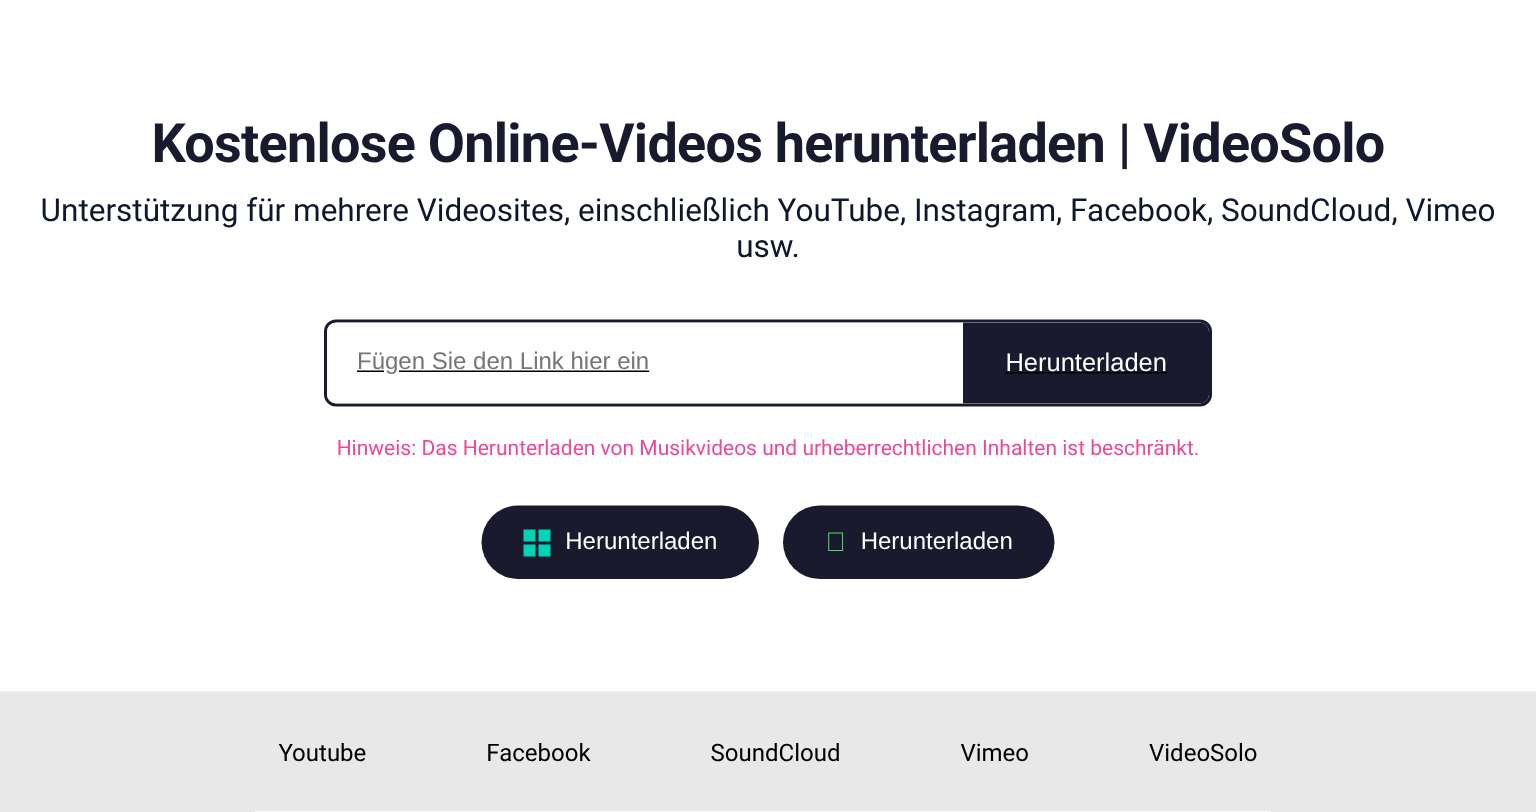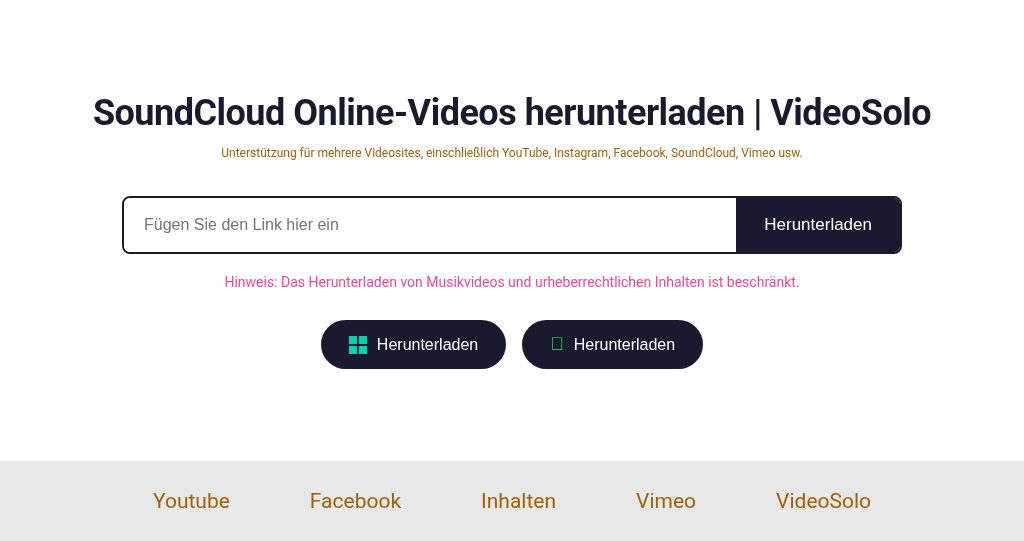--- a/index.html
+++ b/index.html
@@ -31,34 +31,35 @@
     .page-title {
       font-size: 36px;
       font-weight: 700;
       color: #1a1a2e;
       text-align: center;
       margin-bottom: 12px;
       letter-spacing: -0.5px;
     }
 
     .subtitle {
-      font-size: 12px;
-      color: #a16207;
+      font-size: 21px;
+      color: #0f172a;
       text-align: center;
       margin-bottom: 36px;
     }
 
     .search-bar {
       display: flex;
-      width: 780px;
+      width: 592px;
       height: 58px;
       border: 2px solid #1a1a2e;
       border-radius: 8px;
       overflow: hidden;
       margin-bottom: 20px;
+      text-decoration: underline;
     }
 
     .search-input {
       flex: 1;
       border: none;
       outline: none;
       padding: 0 20px;
       font-size: 16px;
       color: #999;
       background: #fff;
@@ -132,31 +133,31 @@
       background: #e8e8e8;
       height: 80px;
       display: flex;
       align-items: center;
       justify-content: center;
       gap: 80px;
       width: 100%;
     }
 
     .footer-link {
-      font-size: 21px;
-      color: #a16207;
+      font-size: 16px;
+      color: #000000;
       text-decoration: none;
       cursor: pointer;
     }
   </style>
 </head>
 <body>
 
 <div class="main-content">
-  <h1 class="page-title">SoundCloud Online-Videos herunterladen | VideoSolo</h1>
+  <h1 class="page-title">Kostenlose Online-Videos herunterladen | VideoSolo</h1>
 
   <p class="subtitle">Unterstützung für mehrere Videosites, einschließlich YouTube, Instagram, Facebook, SoundCloud, Vimeo usw.</p>
 
   <div class="search-bar">
     <input class="search-input" type="text" placeholder="Fügen Sie den Link hier ein" style="">
     <button class="search-button">Herunterladen</button>
   </div>
 
   <p class="notice-text">Hinweis: Das Herunterladen von Musikvideos und urheberrechtlichen Inhalten ist beschränkt.</p>
 
@@ -176,16 +177,16 @@
     <button class="download-btn">
       <span class="apple-icon"></span>
       <span>Herunterladen</span>
     </button>
   </div>
 </div>
 
 <div class="footer-bar">
   <a class="footer-link">Youtube</a>
   <a class="footer-link">Facebook</a>
-  <a class="footer-link">Inhalten</a>
+  <a class="footer-link">SoundCloud</a>
   <a class="footer-link">Vimeo</a>
   <a class="footer-link">VideoSolo</a>
 </div>
 
 </body></html>

